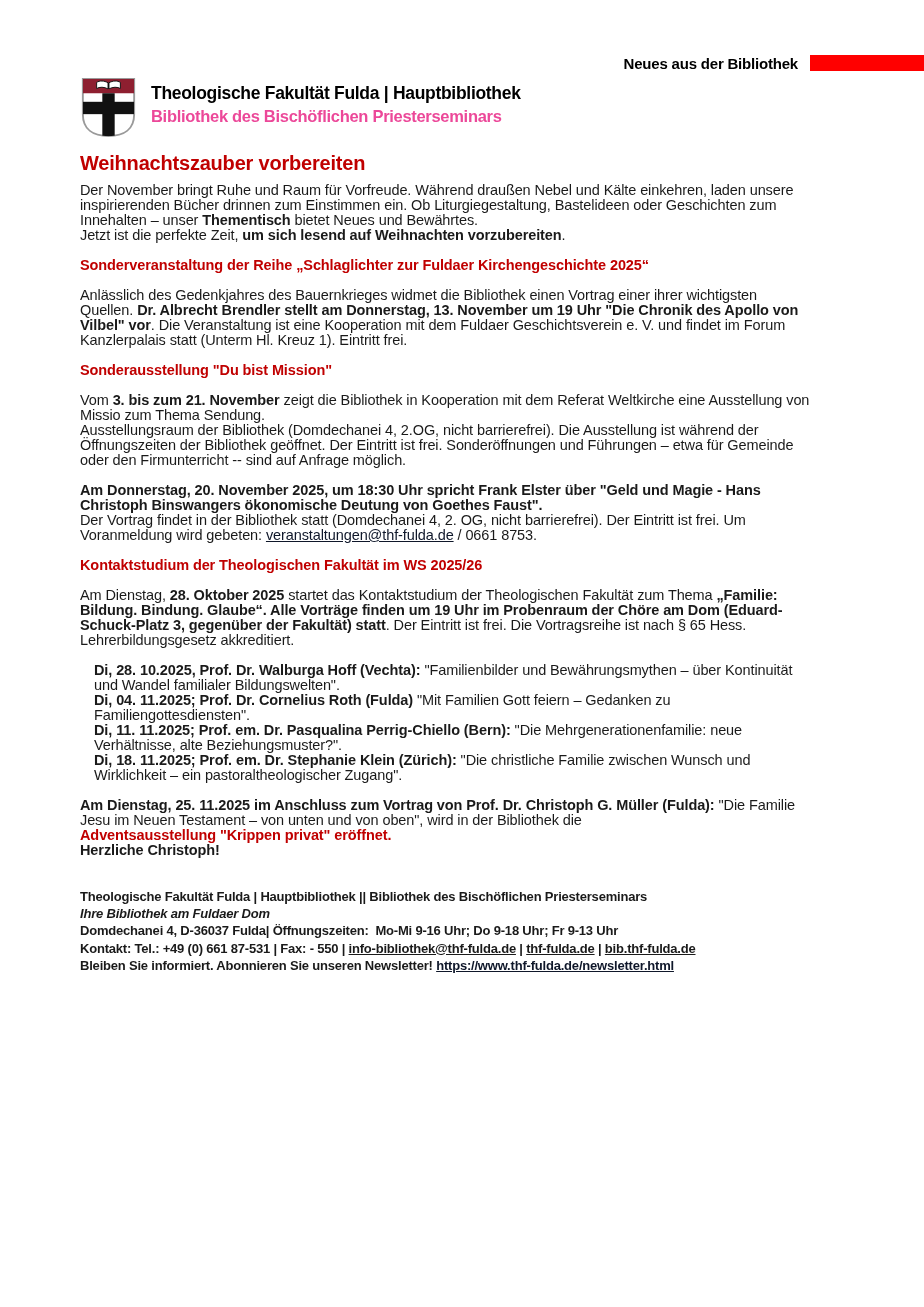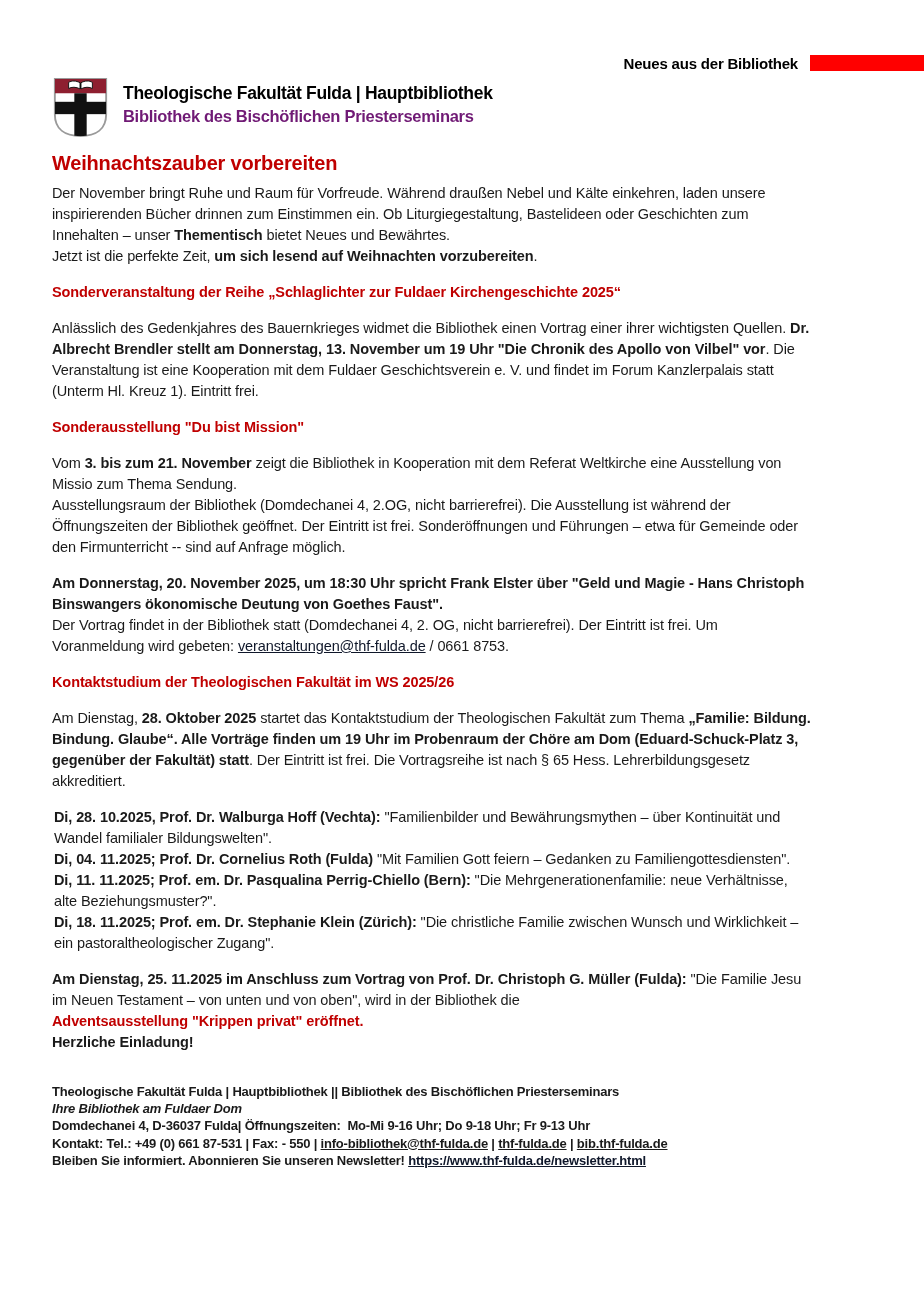--- a/index.html
+++ b/index.html
@@ -2,41 +2,41 @@
 <html><head>
 <meta charset="utf-8">
 <style>
   * { margin:0; padding:0; box-sizing:border-box; }
   html,body { background:#ffffff; }
   body {
     width:924px; height:1307px; position:relative; overflow:hidden;
     font-family:"Liberation Sans", sans-serif;
     color:#1a1a1a;
   }
-  .page { padding:54px 112px 0 52px; }
+  .page { padding:54px 112px 0 80px; }
 
   
   .masthead { display:flex; justify-content:flex-end; align-items:center; gap:12px; height:18px; }
   .masthead-label { font-weight:700; font-size:15px; color:#000; letter-spacing:-0.2px; }
   .masthead-bar { width:114px; height:16px; background:#FF0000; margin-right:-112px; flex:0 0 auto; }
 
   
   .org-header { display:flex; gap:14px; align-items:flex-start; margin-top:4px; }
   .logo { flex:0 0 auto; display:block; width:57px; height:63px; }
   .org-lines { padding-top:7px; }
   .org-line1 { font-weight:700; font-size:17.5px; color:#000; letter-spacing:-0.3px; }
-  .org-line2 { font-weight:700; font-size:16.5px; color:#701a75; margin-top:3px; letter-spacing:-0.3px; }
+  .org-line2 { font-weight:700; font-size:16.5px; color:#ec4899; margin-top:3px; letter-spacing:-0.3px; }
 
   
   .doc-title { color:#C00000; font-weight:700; font-size:20px; margin-top:13px; margin-bottom:8px; letter-spacing:-0.2px; }
 
   
-  .para, .section-heading { font-size:14.5px; line-height:21px; margin-bottom:15px; letter-spacing:-0.1px; }
+  .para, .section-heading { font-size:14.5px; line-height:15px; margin-bottom:15px; letter-spacing:-0.1px; }
   .section-heading { color:#C00000; font-weight:700; }
-  .para.indent { margin-left:2px; }
+  .para.indent { margin-left:14px; }
   .b { font-weight:700; }
   .i { font-style:italic; }
   .red { color:#C00000; }
   a.link { color:#0f172a; text-decoration:underline; cursor:pointer; }
   a.ulink { color:#1a1a1a; text-decoration:underline; cursor:pointer; }
 
   
   .footer { margin-top:30px; }
   .footer-line { font-size:13px; line-height:17.2px; font-weight:700; letter-spacing:-0.2px; }
 </style>
@@ -80,21 +80,21 @@
   <div class="article">
       <p class="para"><span>Der November bringt Ruhe und Raum für Vorfreude. Während draußen Nebel und Kälte einkehren, laden unsere inspirierenden Bücher drinnen zum Einstimmen ein. Ob Liturgiegestaltung, Bastelideen oder Geschichten zum Innehalten – unser </span><span class="b">Thementisch</span><span> bietet Neues und Bewährtes.</span><br><span>Jetzt ist die perfekte Zeit, </span><span class="b">um sich lesend auf Weihnachten vorzubereiten</span><span>.</span></p>
       <h2 class="section-heading">Sonderveranstaltung der Reihe „Schlaglichter zur Fuldaer Kirchengeschichte 2025“</h2>
       <p class="para"><span>Anlässlich des Gedenkjahres des Bauernkrieges widmet die Bibliothek einen Vortrag einer ihrer wichtigsten Quellen. </span><span class="b">Dr. Albrecht Brendler stellt am Donnerstag, 13. November um 19 Uhr "Die Chronik des Apollo von Vilbel" vor</span><span>. Die Veranstaltung ist eine Kooperation mit dem Fuldaer Geschichtsverein e. V. und findet im Forum Kanzlerpalais statt (Unterm Hl. Kreuz 1). Eintritt frei.</span></p>
       <h2 class="section-heading">Sonderausstellung "Du bist Mission"</h2>
       <p class="para"><span>Vom </span><span class="b">3. bis zum 21. November</span><span> zeigt die Bibliothek in Kooperation mit dem Referat Weltkirche eine Ausstellung von Missio zum Thema Sendung.</span><br><span>Ausstellungsraum der Bibliothek (Domdechanei 4, 2.OG, nicht barrierefrei). Die Ausstellung ist während der Öffnungszeiten der Bibliothek geöffnet. Der Eintritt ist frei. Sonderöffnungen und Führungen – etwa für Gemeinde oder den Firmunterricht -- sind auf Anfrage möglich.</span></p>
       <p class="para"><span class="b">Am Donnerstag, 20. November 2025, um 18:30 Uhr spricht Frank Elster über "Geld und Magie - Hans Christoph Binswangers ökonomische Deutung von Goethes Faust".</span><br><span>Der Vortrag findet in der Bibliothek statt (Domdechanei 4, 2. OG, nicht barrierefrei). Der Eintritt ist frei. Um Voranmeldung wird gebeten: </span><a href="#" class="link">veranstaltungen@thf-fulda.de</a><span> / 0661 8753.</span></p>
       <h2 class="section-heading">Kontaktstudium der Theologischen Fakultät im WS 2025/26</h2>
       <p class="para"><span>Am Dienstag, </span><span class="b">28. Oktober 2025</span><span> startet das Kontaktstudium der Theologischen Fakultät zum Thema </span><span class="b">„Familie: Bildung. Bindung. Glaube“. Alle Vorträge finden um 19 Uhr im Probenraum der Chöre am Dom (Eduard-Schuck-Platz 3, gegenüber der Fakultät) statt</span><span>. Der Eintritt ist frei. Die Vortragsreihe ist nach § 65 Hess. Lehrerbildungsgesetz akkreditiert.</span></p>
       <p class="para indent"><span class="b">Di, 28. 10.2025, Prof. Dr. Walburga Hoff (Vechta):</span><span> "Familienbilder und Bewährungsmythen – über Kontinuität und Wandel familialer Bildungswelten".</span><br><span class="b">Di, 04. 11.2025; Prof. Dr. Cornelius Roth (Fulda)</span><span> "Mit Familien Gott feiern – Gedanken zu Familiengottesdiensten".</span><br><span class="b">Di, 11. 11.2025; Prof. em. Dr. Pasqualina Perrig-Chiello (Bern):</span><span> "Die Mehrgenerationenfamilie: neue Verhältnisse, alte Beziehungsmuster?".</span><br><span class="b">Di, 18. 11.2025; Prof. em. Dr. Stephanie Klein (Zürich):</span><span> "Die christliche Familie zwischen Wunsch und Wirklichkeit – ein pastoraltheologischer Zugang".</span></p>
-      <p class="para"><span class="b">Am Dienstag, 25. 11.2025 im Anschluss zum Vortrag von Prof. Dr. Christoph G. Müller (Fulda):</span><span> "Die Familie Jesu im Neuen Testament – von unten und von oben", wird in der Bibliothek die</span><br><span class="b red">Adventsausstellung "Krippen privat" eröffnet.</span><br><span class="b">Herzliche Einladung!</span></p>
+      <p class="para"><span class="b">Am Dienstag, 25. 11.2025 im Anschluss zum Vortrag von Prof. Dr. Christoph G. Müller (Fulda):</span><span> "Die Familie Jesu im Neuen Testament – von unten und von oben", wird in der Bibliothek die</span><br><span class="b red">Adventsausstellung "Krippen privat" eröffnet.</span><br><span class="b">Herzliche Christoph!</span></p>
     </div>
 
   <div class="footer">
       <div class="footer-line"><span>Theologische Fakultät Fulda | Hauptbibliothek || Bibliothek des Bischöflichen Priesterseminars</span></div>
       <div class="footer-line"><span class="i">Ihre Bibliothek am Fuldaer Dom</span></div>
       <div class="footer-line"><span>Domdechanei 4, D-36037 Fulda| Öffnungszeiten:&nbsp; Mo-Mi 9-16 Uhr; Do 9-18 Uhr; Fr 9-13 Uhr</span></div>
       <div class="footer-line"><span>Kontakt: Tel.: +49 (0) 661 87-531 | Fax: - 550 | </span><a href="#" class="ulink">info-bibliothek@thf-fulda.de</a><span> | </span><a href="#" class="ulink">thf-fulda.de</a><span> | </span><a href="#" class="ulink">bib.thf-fulda.de</a></div>
       <div class="footer-line"><span>Bleiben Sie informiert. Abonnieren Sie unseren Newsletter! </span><a href="#" class="link">https://www.thf-fulda.de/newsletter.html</a></div>
     </div>
 

